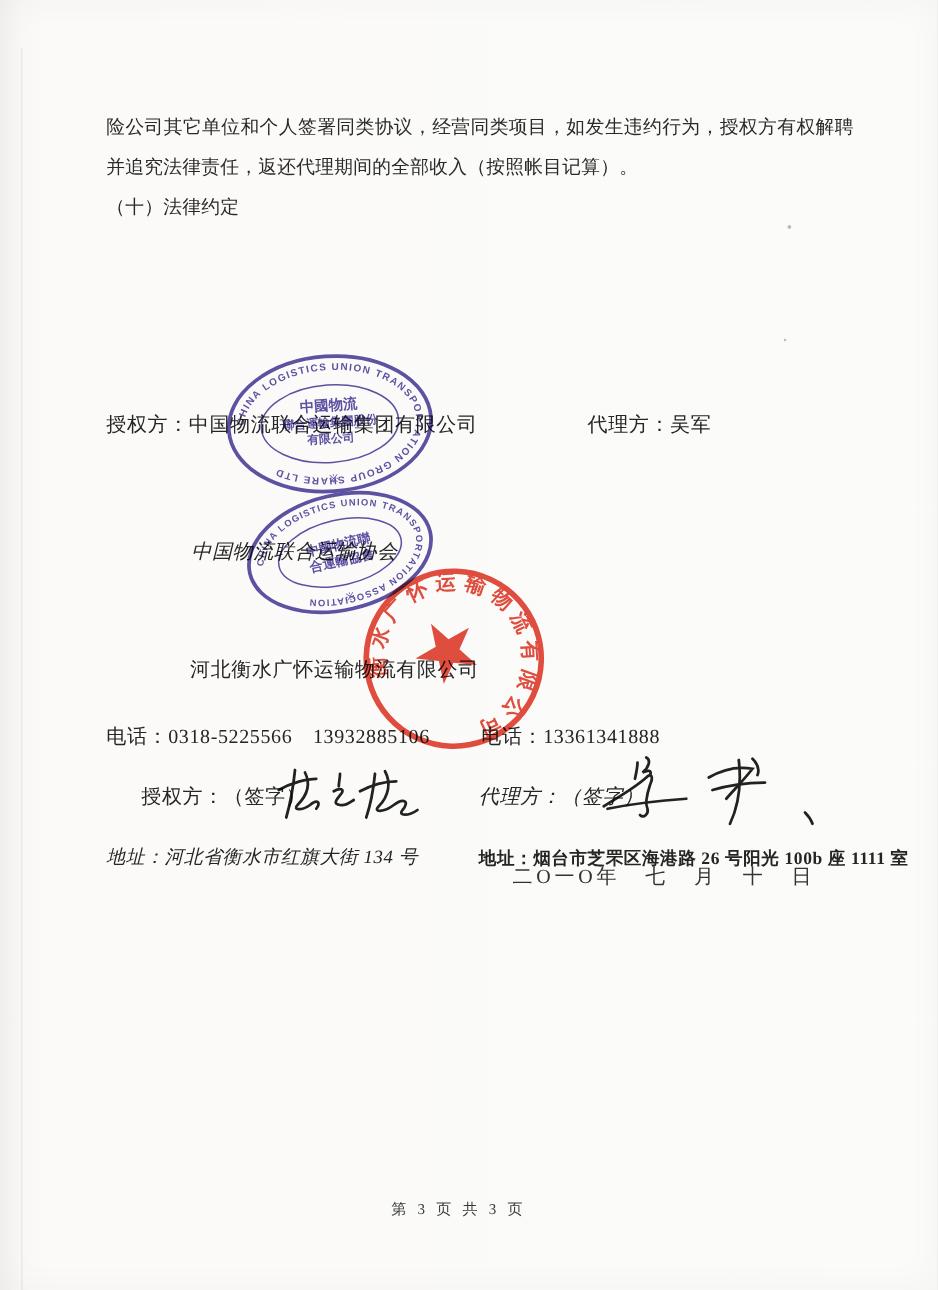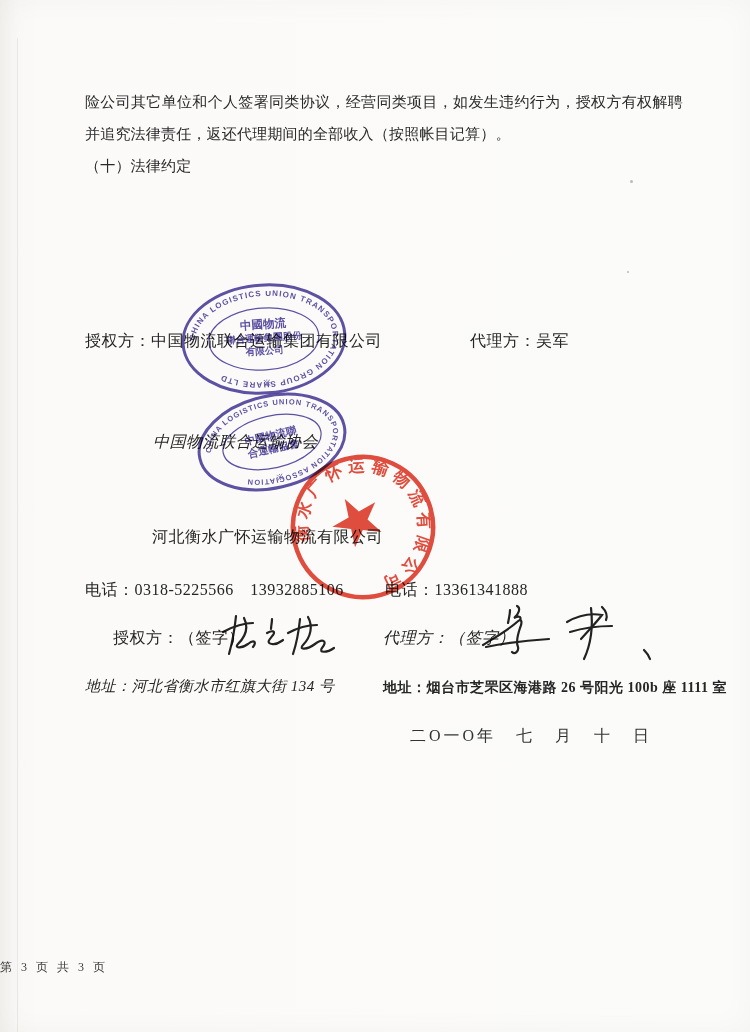--- a/index.html
+++ b/index.html
@@ -25,25 +25,25 @@
     letter-spacing:0.2px;color:#2a2a2a;
   }
   .body-text p{margin:0;}
   .body-text p.indent{text-indent:2em;}
   .line{
     position:absolute;font-size:16px;line-height:20px;color:#252525;
     white-space:nowrap;letter-spacing:0.5px;
   }
   .small{font-size:14px;font-weight:bold;}
   .date-line{
-    position:absolute;left:410px;top:726px;font-size:16px;color:#333;
+    position:absolute;left:410px;top:691px;font-size:16px;color:#333;
     letter-spacing:3px;word-spacing:13px;white-space:nowrap;
   }
   .footer{
-    position:absolute;left:0;top:959px;width:734px;
+    position:absolute;left:0;top:959px;width:734px;text-align:center;
     font-size:12px;letter-spacing:3px;color:#3a3a3a;
   }
   .stamp{position:absolute;mix-blend-mode:multiply;opacity:0.9;}
   .stamp-a{left:178px;top:281px;width:172px;height:118px;transform:rotate(-4deg);}
   .stamp-b{left:194px;top:392px;width:156px;height:100px;transform:rotate(-13deg);}
   .stamp-red{left:288px;top:452px;width:150px;height:150px;transform:rotate(-20deg);}
   .sig{position:absolute;mix-blend-mode:multiply;}
   .sig-a{left:220px;top:611px;width:135px;height:48px;}
   .sig-b{left:481px;top:601px;width:180px;height:64px;}
   .speck{position:absolute;border-radius:50%;background:rgba(70,70,80,0.35);}

